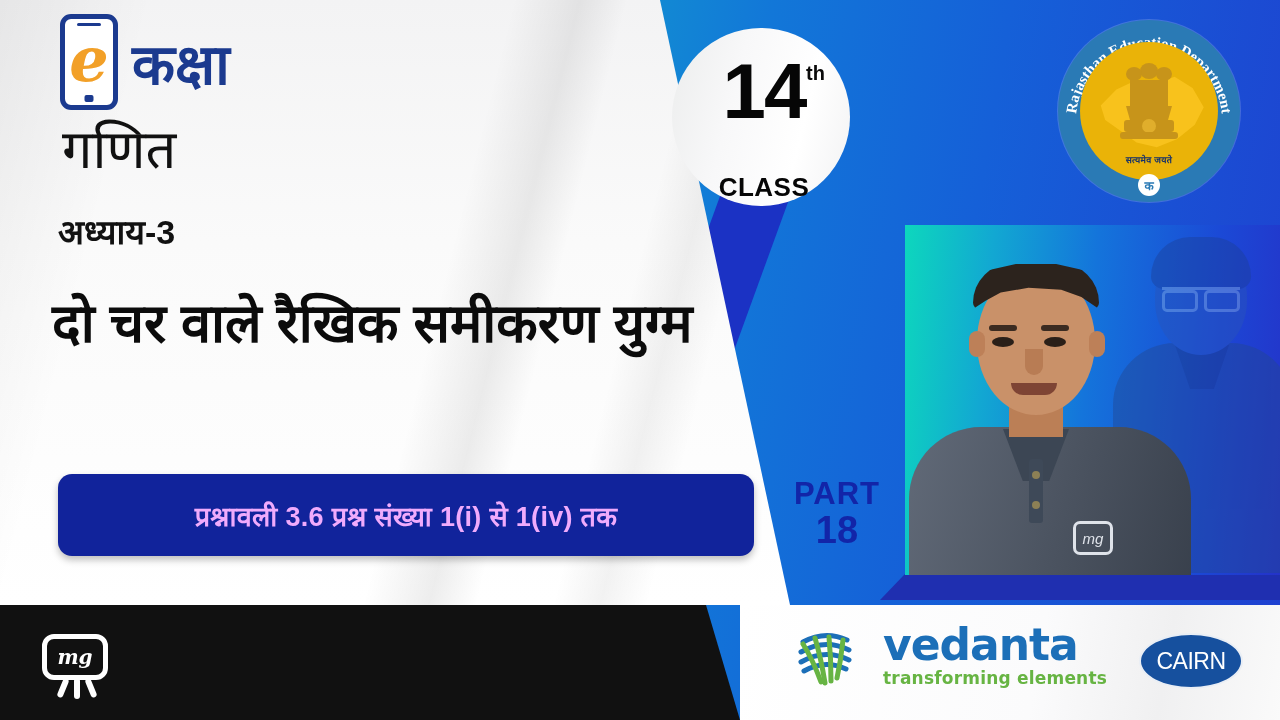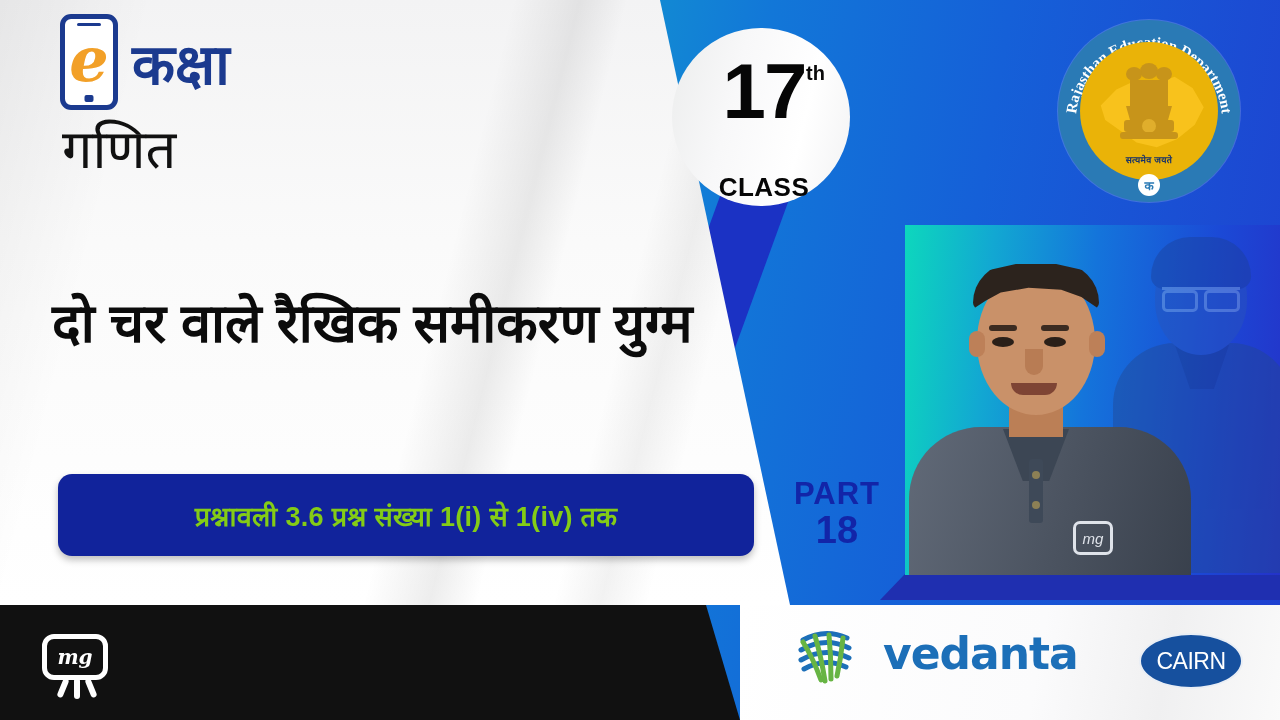--- a/index.html
+++ b/index.html
@@ -165,21 +165,21 @@
     position:absolute;left:52px;top:288px;width:720px;
     font-size:54px;font-weight:bold;color:#0b0b0b;line-height:1.32;
   }
 
   
   .banner{
     position:absolute;left:58px;top:474px;width:696px;height:82px;border-radius:14px;
     background:#11239b;box-shadow:0 4px 7px rgba(0,0,0,.25);
     display:flex;align-items:center;justify-content:center;
   }
-  .banner-text{color:#84cc16;font-size:27px;font-weight:bold;letter-spacing:.3px;}
+  .banner-text{color:#f0abfc;font-size:27px;font-weight:bold;letter-spacing:.3px;}
 
   
   .part{position:absolute;left:772px;top:478px;width:130px;text-align:center;color:#1225a8;line-height:1.05;}
   .part-label{font-size:31px;font-weight:bold;letter-spacing:1px;}
   .part-num{font-size:38px;font-weight:bold;}
 
   
   .seal{
     position:absolute;left:1058px;top:20px;width:182px;height:182px;border-radius:50%;
     background:#2a7ab5;box-shadow:0 0 0 1px rgba(255,255,255,.18);
@@ -299,24 +299,25 @@
   <div class="white-panel"></div>
 
   <div class="brand">
     <div class="phone">
       <span class="phone-e">e</span>
     </div>
     <div class="brand-word">कक्षा</div>
   </div>
 
   <div class="subject">गणित</div>
+  <div class="chapter">अध्याय-3</div>
   <div class="topic">दो चर वाले रैखिक समीकरण युग्म</div>
 
   <div class="class-circle"></div>
-  <div class="class-num">17</div>
+  <div class="class-num">14</div>
   <div class="class-th">th</div>
   <div class="class-word">CLASS</div>
 
   <div class="banner">
     <span class="banner-text">प्रश्नावली 3.6 प्रश्न संख्या 1(i) से 1(iv) तक</span>
   </div>
 
   <div class="part">
     <div class="part-label">PART</div>
     <div class="part-num">18</div>
@@ -374,19 +375,20 @@
       </g>
       <g fill="none" stroke="#67b443" stroke-width="5" stroke-linecap="round">
         <path d="M8 18 Q18 34 26 56"></path>
         <path d="M20 12 Q26 32 30 57"></path>
         <path d="M34 11 Q36 32 36 55"></path>
         <path d="M48 14 Q46 34 42 52"></path>
       </g>
     </svg>
     <div class="ved-text">
       <div class="ved-name">vedanta</div>
+      <div class="ved-tag">transforming elements</div>
     </div>
   </div>
   <div class="cairn">
     <span>CAIRN</span>
   </div>
 
 </div>
 
 </body></html>

